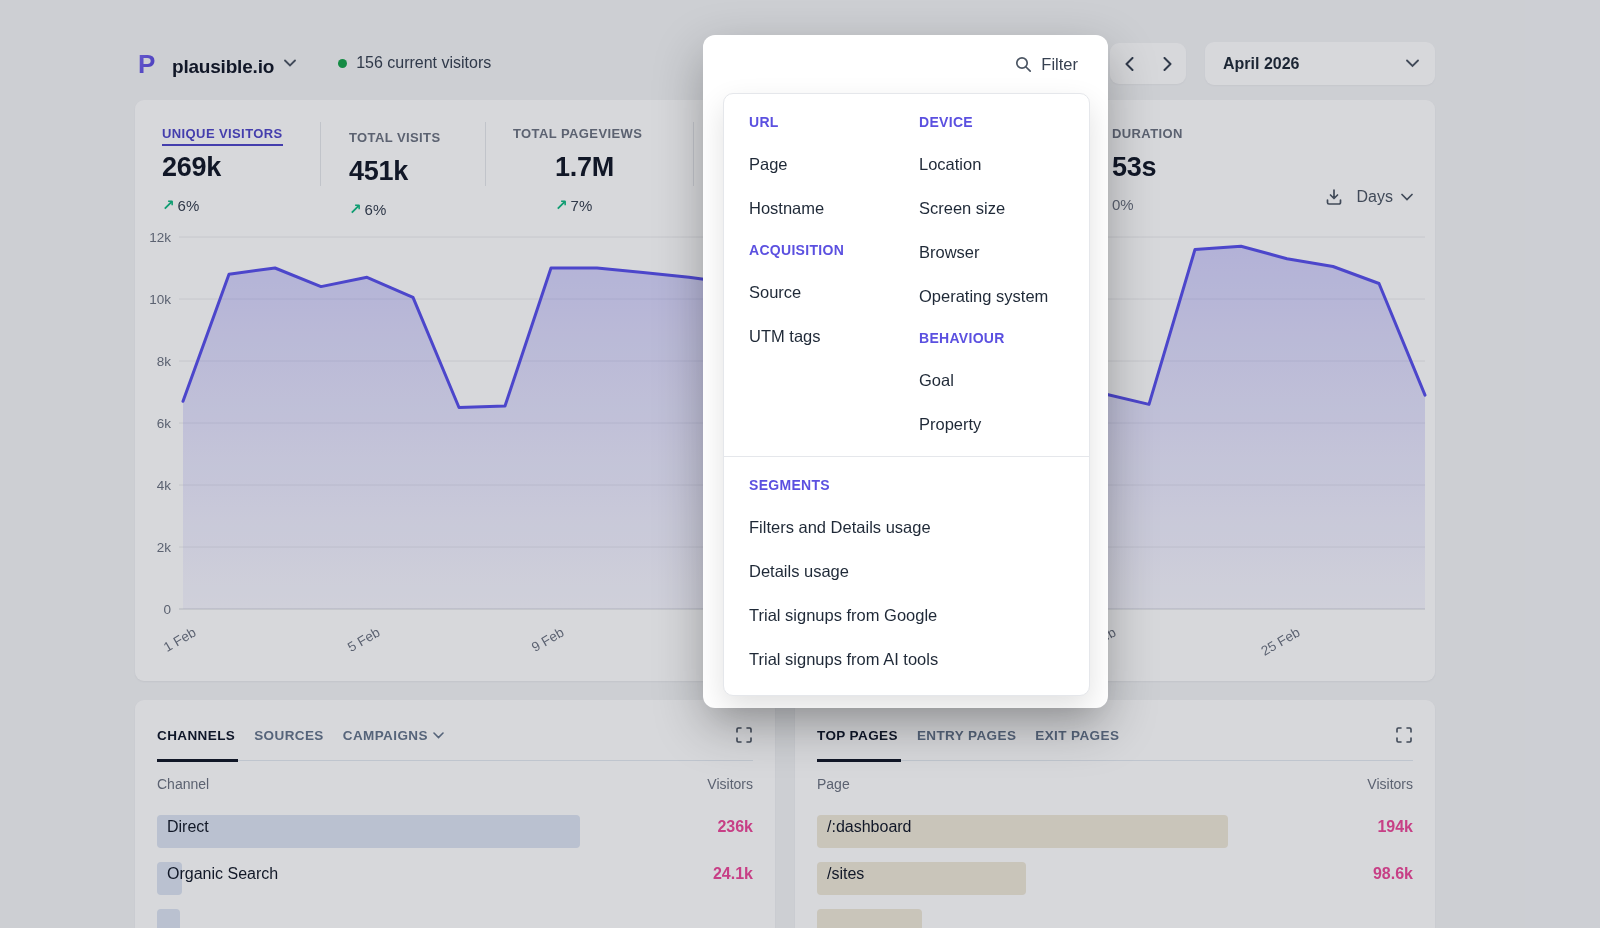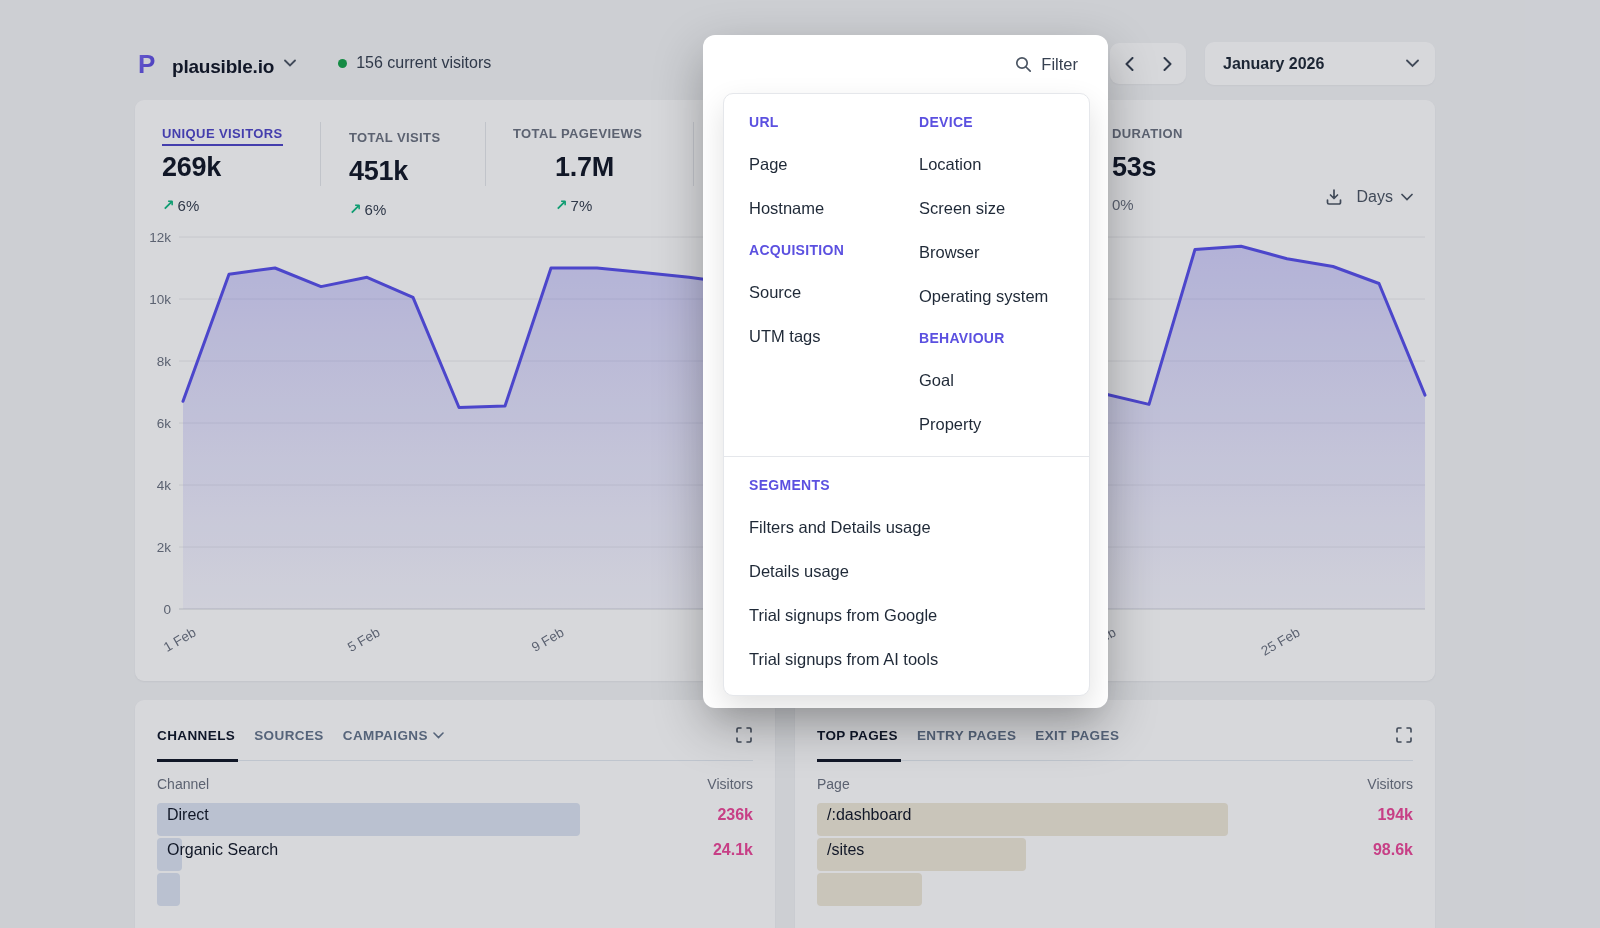--- a/index.html
+++ b/index.html
@@ -39,21 +39,21 @@
   .bd-card { position:absolute; width:640px; height:300px; background:#fff; border-radius:9px 9px 0 0;
              box-shadow:0 1px 2px rgba(0,0,0,0.05); padding:26px 22px 0 22px; }
   .bd-tabs { display:flex; align-items:center; gap:19px; }
   .bd-tab  { font-size:13.5px; font-weight:600; letter-spacing:0.4px; color:#64748b; cursor:pointer;
              display:flex; align-items:center; gap:5px; }
   .bd-tab.active { color:#0f172a; font-weight:700; }
   .bd-expand { margin-left:auto; cursor:pointer; display:flex; }
   .bd-divider { position:relative; height:1px; background:#e2e8f0; margin-top:16px; }
   .bd-underline { position:absolute; left:0; top:-1px; height:3px; background:#111827; }
   .bd-header { display:flex; justify-content:space-between; font-size:14px; color:#6b7280; margin-top:15px; }
-  .bd-row { position:relative; height:24px; margin-top:11px; display:flex; align-items:center; justify-content:space-between; }
+  .bd-row { position:relative; height:24px; margin-top:23px; display:flex; align-items:center; justify-content:space-between; }
   .bd-bar { position:absolute; left:0; top:0; height:33px; border-radius:4px; }
   .bd-row-label { position:relative; font-size:16px; color:#111827; padding-left:10px; }
   .bd-row-value { position:relative; font-size:16px; font-weight:600; color:#ec4899; }
 
   
   .dim-overlay { position:absolute; inset:0; background:rgba(15,23,42,0.17); z-index:40; pointer-events:none; }
   .popover { position:absolute; left:703px; top:35px; width:405px; height:673px; background:#fff;
              border-radius:12px; z-index:50; box-shadow:0 18px 50px rgba(0,0,0,0.28); }
   .filter-row { height:58px; display:flex; align-items:center; justify-content:flex-end; gap:9px; padding-right:30px;
                 font-size:16.5px; color:#374151; cursor:pointer; }
@@ -104,21 +104,21 @@
         </svg>
     </span>
     <span class="nav-btn">
       <svg width="9" height="14" viewBox="0 0 9 14">
           <path d="M1.5 1l6 6-6 6" fill="none" stroke="#374151" stroke-width="2" stroke-linecap="round" stroke-linejoin="round"></path>
         </svg>
     </span>
   </div>
 
   <div class="abs date-btn" style="left:1205px; top:42px; width:230px; height:43px;">
-    <span>January 2026</span>
+    <span>April 2026</span>
     <svg width="13" height="9" viewBox="0 0 13 9">
         <path d="M1 1.5l5.5 5.5L12 1.5" fill="none" stroke="#4b5563" stroke-width="1.8" stroke-linecap="round"></path>
       </svg>
   </div>
 
   <div class="abs card" style="left:135px; top:100px; width:1300px; height:581px;">
 
     <div class="abs" style="left:27px; top:24px;">
       <span class="stat-label active">UNIQUE VISITORS</span>
       <div class="stat-value-row">

